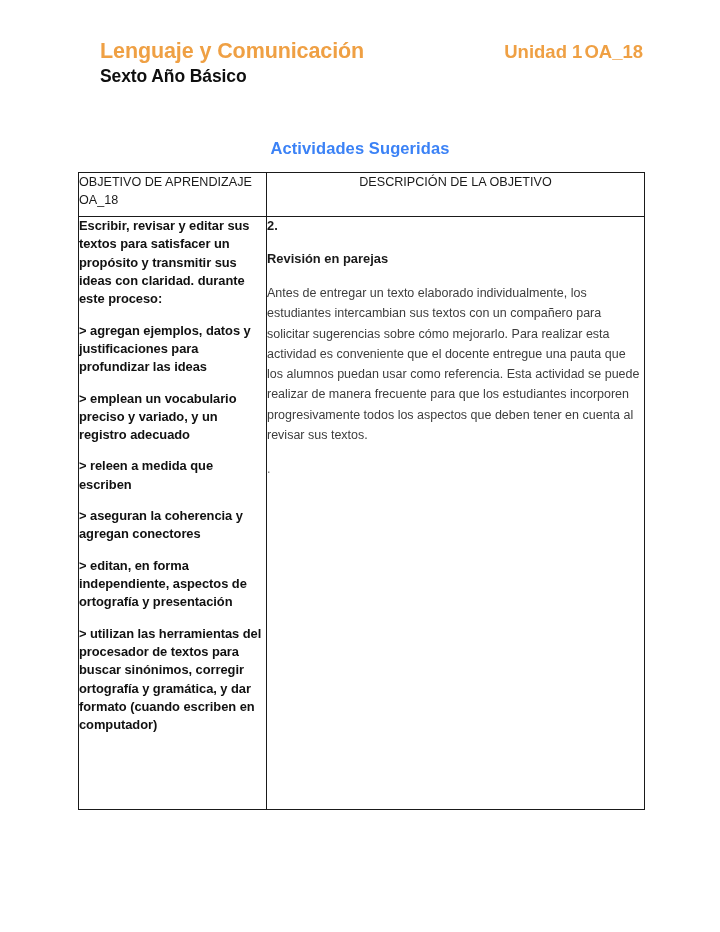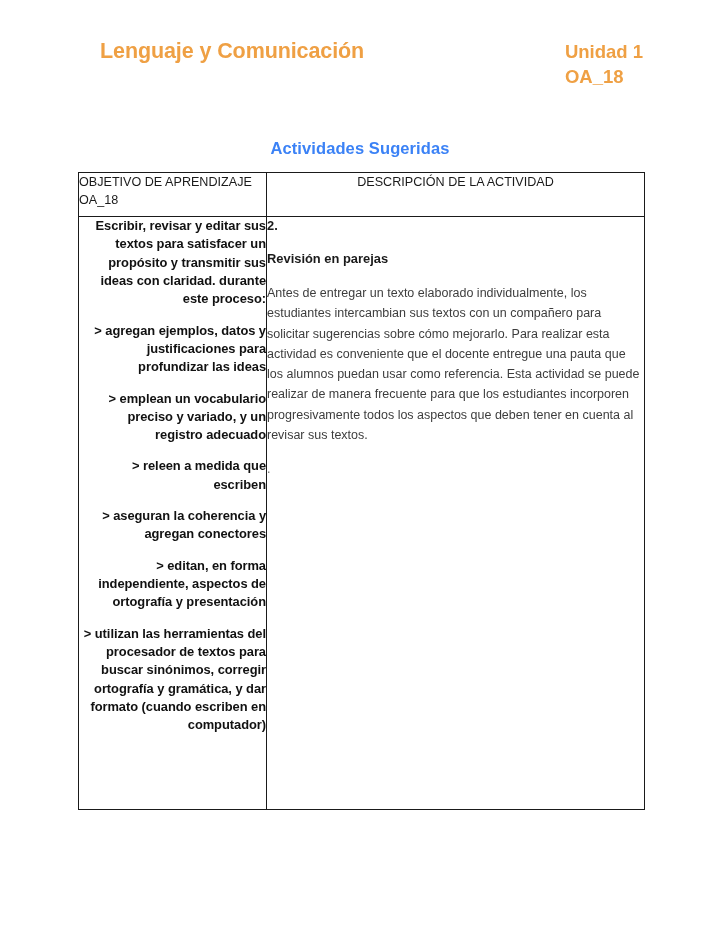--- a/index.html
+++ b/index.html
@@ -53,23 +53,23 @@
     font-size: 17.5px;
     font-weight: bold;
     color: #0f0f0f;
     line-height: 1.25;
     letter-spacing: -0.1px;
     white-space: nowrap;
   }
 
   .header-right {
     display: flex;
-    flex-direction: column;
+    flex-direction: row;
     gap: 2px;
-    align-items: flex-start;
+    align-items: flex-end;
     text-align: right;
     padding-top: 2px;
   }
 
   .unit-label {
     font-size: 18.5px;
     font-weight: bold;
     color: #efa044;
     line-height: 1.25;
     white-space: nowrap;
@@ -152,21 +152,20 @@
     list-style: none;
   }
 
   .objective-item {
     font-size: 12.9px;
     font-weight: bold;
     color: #111111;
     line-height: 1.42;
     margin: 0 0 13px 0;
     letter-spacing: -0.05px;
-    text-align: right;
   }
 
   .objective-item:last-child {
     margin-bottom: 0;
   }
 
   
   .activity-number {
     font-size: 12.9px;
     font-weight: bold;
@@ -201,38 +200,39 @@
   }
 </style>
 </head>
 <body>
 
 <div class="page">
 
   <div class="doc-header">
     <div class="header-left">
       <div class="subject-title">Lenguaje y Comunicación</div>
+      <div class="grade-title">Sexto Año Básico</div>
     </div>
     <div class="header-right">
       <div class="unit-label">Unidad 1</div>
       <div class="oa-label">OA_18</div>
     </div>
   </div>
 
   <div class="section-title">Actividades Sugeridas</div>
 
   <table class="activity-table">
     <colgroup>
       <col class="col-objective">
       <col class="col-description">
     </colgroup>
     <thead>
       <tr>
         <th class="th-objective">OBJETIVO DE APRENDIZAJE OA_18</th>
-        <th class="th-description">DESCRIPCIÓN DE LA ACTIVIDAD</th>
+        <th class="th-description">DESCRIPCIÓN DE LA OBJETIVO</th>
       </tr>
     </thead>
     <tbody>
       <tr>
         <td class="td-objective">
           <ul class="objective-list">
             <li class="objective-item">Escribir, revisar y editar sus textos para satisfacer un propósito y transmitir sus ideas con claridad. durante este proceso:</li>
             <li class="objective-item">&gt; agregan ejemplos, datos y justificaciones para profundizar las ideas</li>
             <li class="objective-item">&gt; emplean un vocabulario preciso y variado, y un registro adecuado</li>
             <li class="objective-item">&gt; releen a medida que escriben</li>

